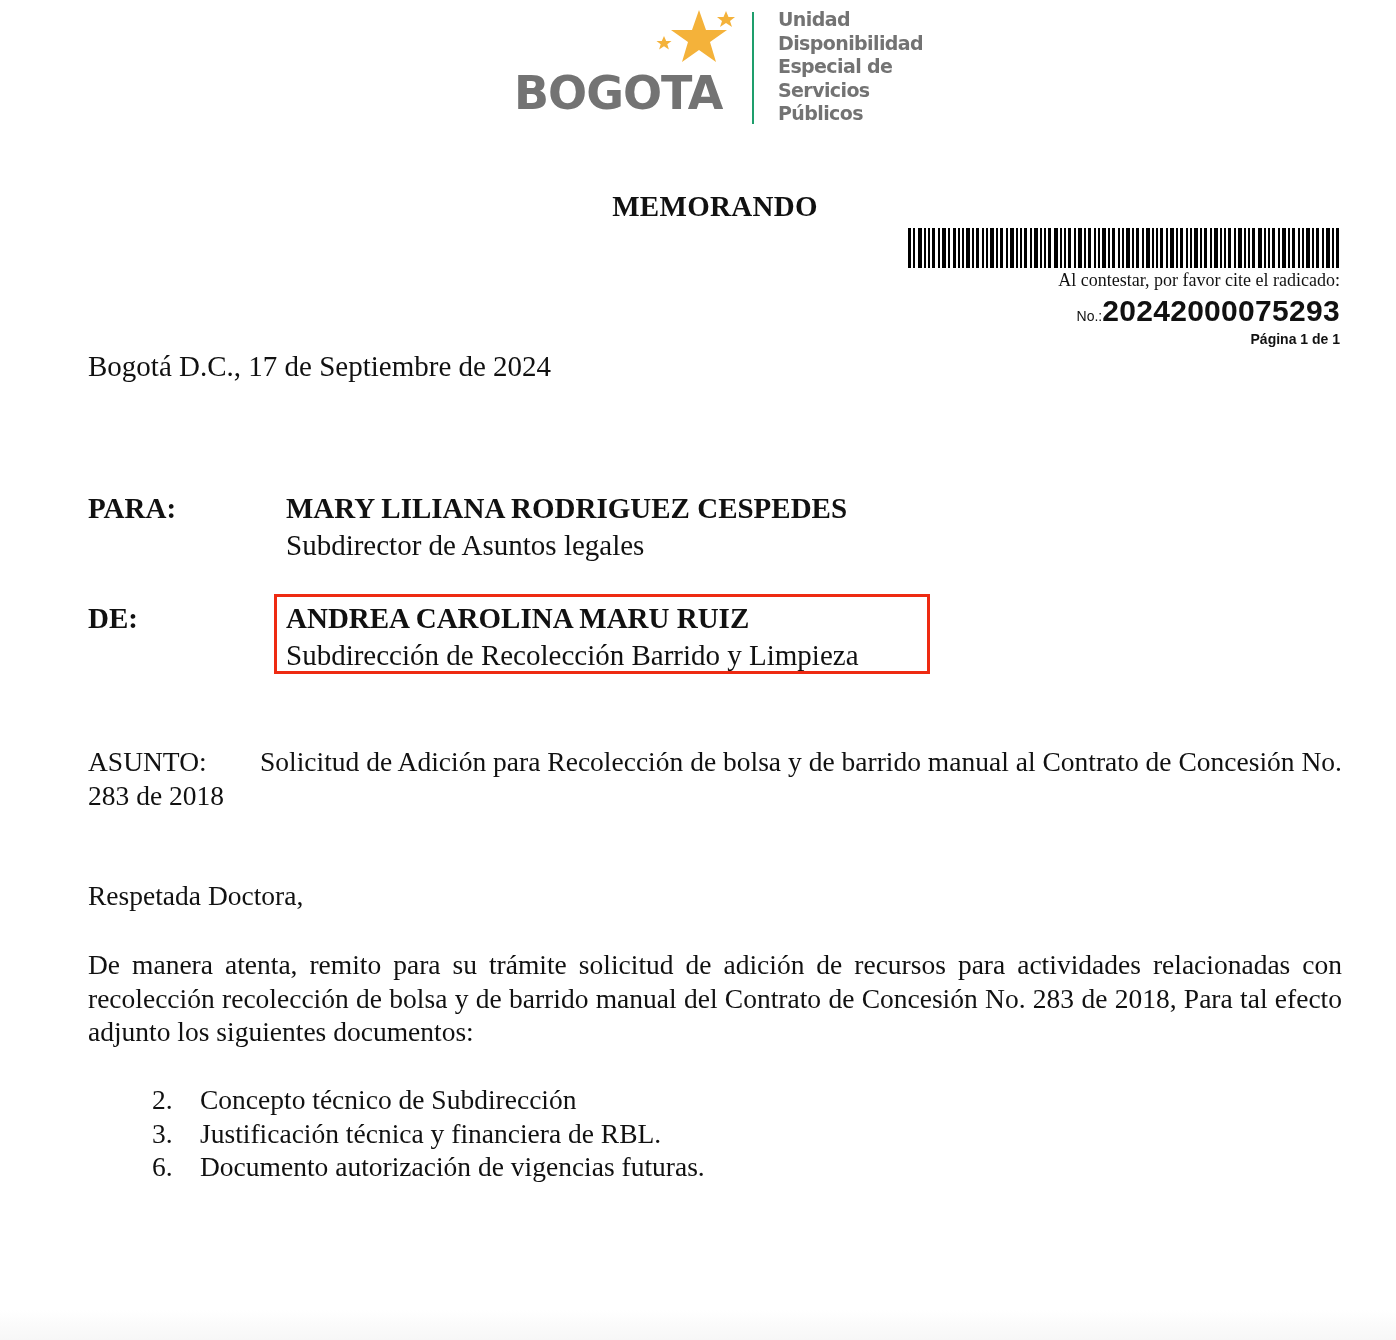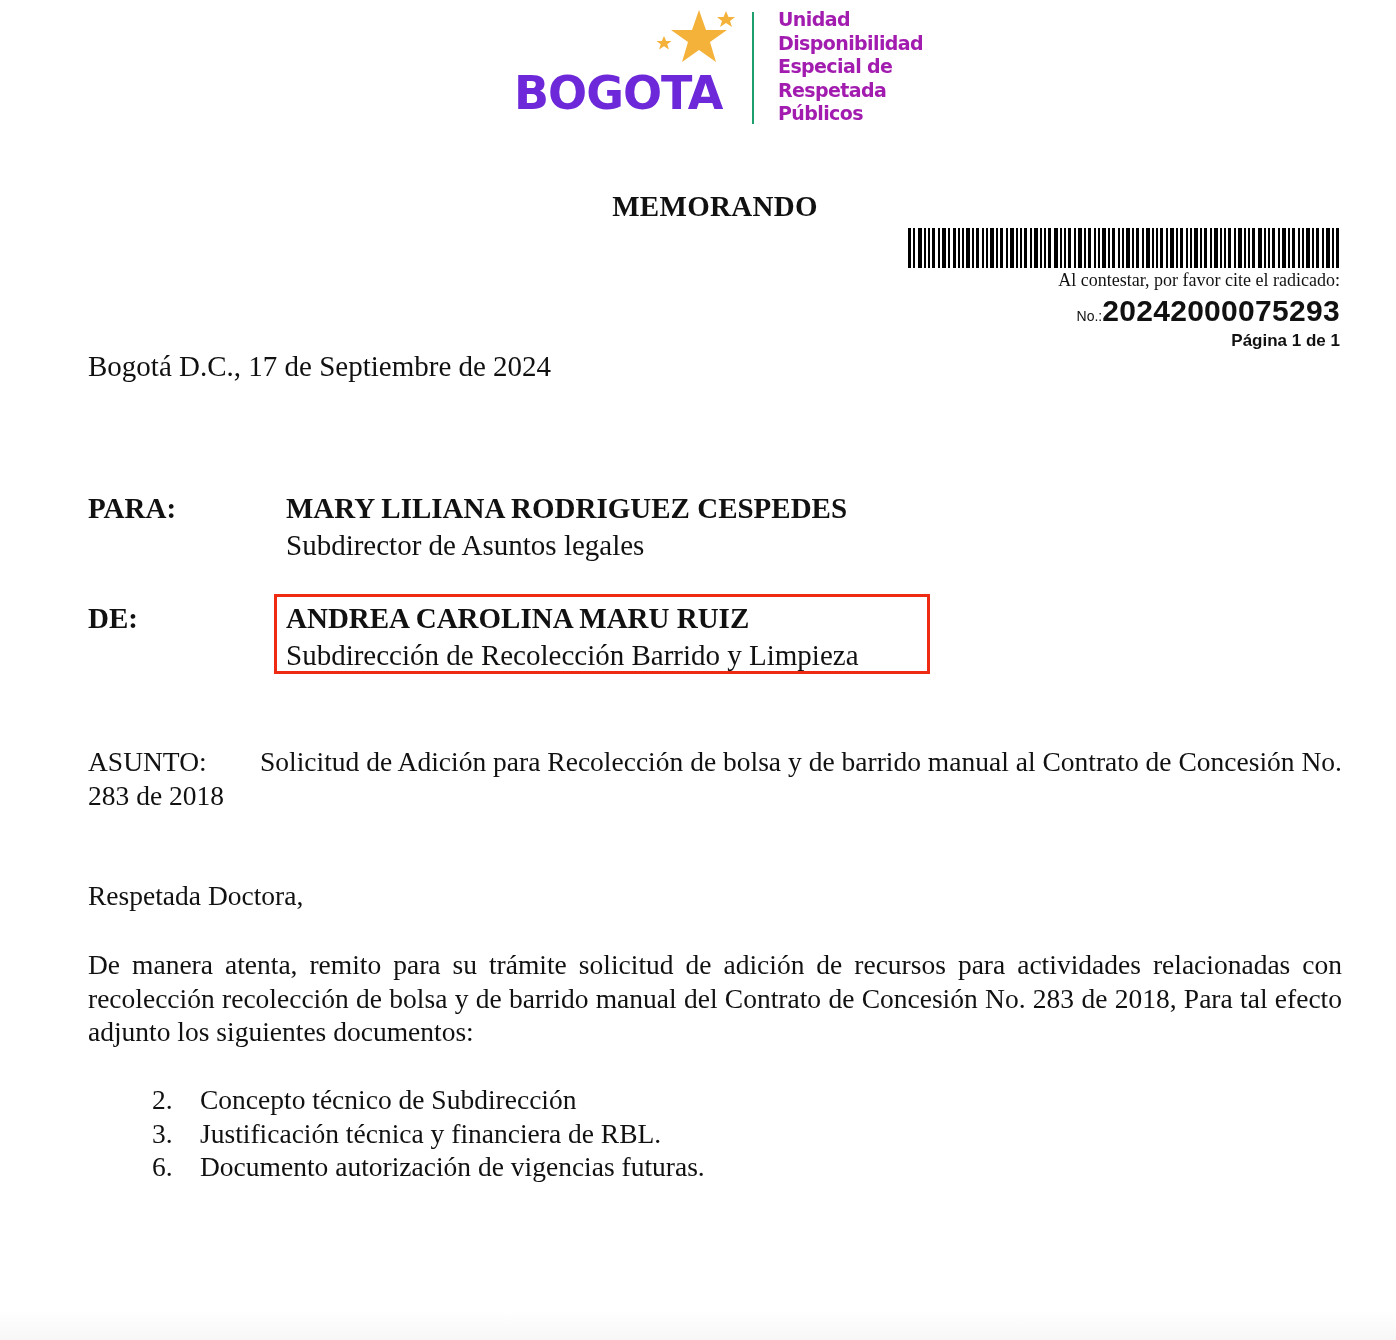--- a/index.html
+++ b/index.html
@@ -12,28 +12,28 @@
   }
   .page-bottom-fade {
     position: absolute; left: 0; right: 0; bottom: 0; height: 30px;
     background: linear-gradient(#ffffff, #f7f7f7);
   }
   
   .logo { position: absolute; left: 514px; top: 8px; width: 410px; height: 120px; }
   .logo-word {
     position: absolute; left: 0; top: 58px;
     font-family: "DejaVu Sans", sans-serif; font-weight: bold;
-    font-size: 46px; letter-spacing: -1px; color: #6d28d9;
+    font-size: 46px; letter-spacing: -1px; color: #737373;
   }
   .logo-stars { position: absolute; left: 140px; top: 0; }
   .logo-divider { position: absolute; left: 238px; top: 4px; width: 2px; height: 112px; background: #1e9e6c; }
   .logo-org {
     position: absolute; left: 264px; top: 0;
     font-family: "DejaVu Sans", sans-serif; font-weight: bold;
-    color: #a21caf; font-size: 19px; line-height: 23.6px; letter-spacing: -0.6px;
+    color: #737373; font-size: 19px; line-height: 23.6px; letter-spacing: -0.6px;
   }
   .logo-org div { white-space: nowrap; }
 
   .title {
     position: absolute; left: 0; width: 1430px; top: 190px; text-align: center;
     font-weight: bold; font-size: 29px; letter-spacing: 0.3px;
   }
   
   .barcode { position: absolute; left: 908px; top: 228px; width: 432px; height: 40px; }
   .radicado-note {
@@ -41,21 +41,21 @@
     font-family: Liberation Serif, serif; font-size: 18px; color: #111;
   }
   .radicado-no {
     position: absolute; right: 56px; top: 294px;
     font-family: "Liberation Sans", sans-serif; color: #111; white-space: nowrap;
   }
   .radicado-no .lbl { font-size: 14px; }
   .radicado-no .num { font-size: 30px; font-weight: bold; letter-spacing: 0.3px; }
   .page-num {
     position: absolute; right: 56px; top: 331px;
-    font-family: "Liberation Sans", sans-serif; font-size: 17px; font-weight: bold;
+    font-family: "Liberation Sans", sans-serif; font-size: 14px; font-weight: bold;
   }
 
   .date { position: absolute; left: 88px; top: 350px; font-size: 29px; }
 
   .field-label { position: absolute; left: 88px; font-weight: bold; font-size: 29px; }
   .field-name { position: absolute; left: 286px; font-weight: bold; font-size: 29px; }
   .field-role { position: absolute; left: 286px; font-size: 29px; }
 
   .highlight-box {
     position: absolute; left: 274px; top: 594px; width: 656px; height: 80px;
@@ -86,21 +86,21 @@
     <polygon fill="#f4b23a" points="10,28 12.2,33 17.5,33 13.3,36.2 14.9,41.5 10,38.3 5.1,41.5 6.7,36.2 2.5,33 7.8,33"></polygon>
   </svg>
   <div class="logo-word">
     <span>BOGOTA</span>
   </div>
   <div class="logo-divider"></div>
   <div class="logo-org">
     <div>Unidad</div>
     <div>Disponibilidad</div>
     <div>Especial de</div>
-    <div>Respetada</div>
+    <div>Servicios</div>
     <div>Públicos</div>
   </div>
 </div>
 
 <div class="title">MEMORANDO</div>
 
 <svg class="barcode" viewBox="0 0 432 40" preserveAspectRatio="none">
   <g fill="#000">
     <rect x="0" y="0" width="3" height="40"></rect>
       <rect x="5" y="0" width="2" height="40"></rect>

